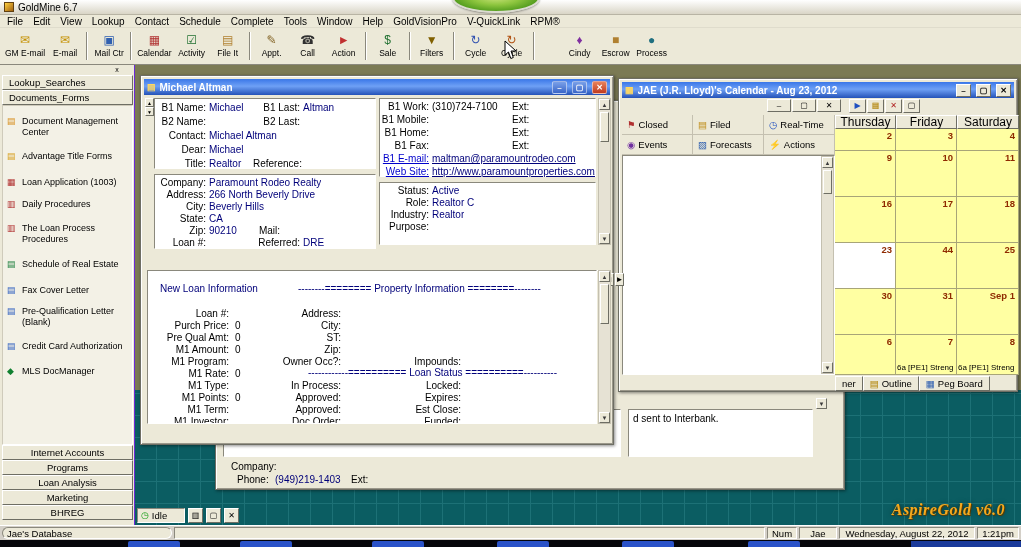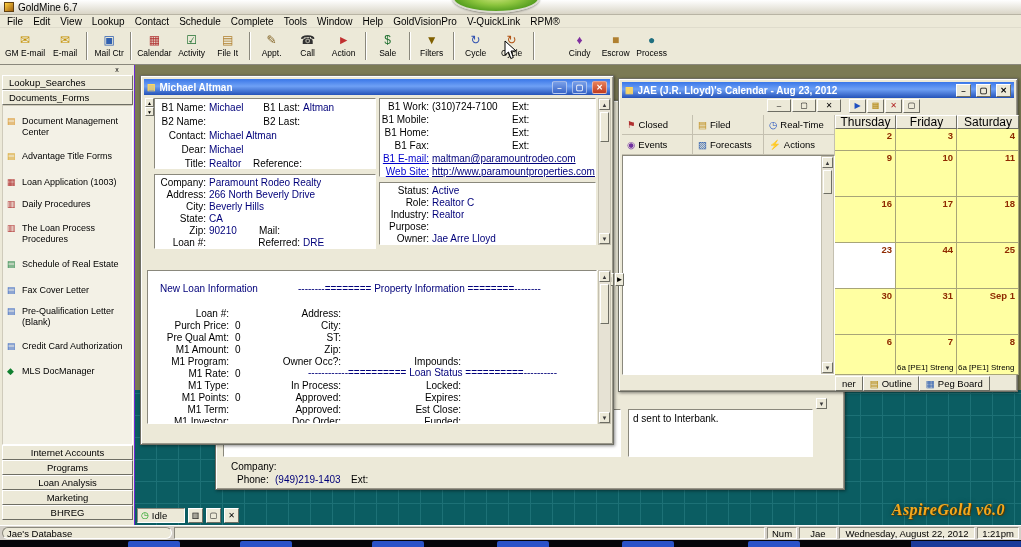--- a/index.html
+++ b/index.html
@@ -510,24 +510,20 @@
             <span class="fvx">Realtor C</span>
           </div>
         <div class="fr fr12">
             <span class="fl52">Industry:</span>
             <span class="fvx">Realtor</span>
           </div>
         <div class="fr fr12">
             <span class="fl52">Purpose:</span>
             <span class="fvx"></span>
           </div>
-        <div class="fr fr12">
-            <span class="fl52">Owner:</span>
-            <span class="fvx">Jae Arre Lloyd</span>
-          </div>
       </div>
 
       <div class="vscroll" style="left:457px;top:22px;height:147px;">
         <span class="sbtn2 raised" style="top:0;">▲</span>
         <span class="sthumb raised" style="top:13px;height:30px;"></span>
         <span class="sbtn2 raised" style="bottom:0;">▼</span>
       </div>
 
       <div class="abs" style="left:6px;top:177px;right:6px;height:17px;display:flex;align-items:flex-end;margin-top:16px;">
         <span class="tab">Summary</span>

